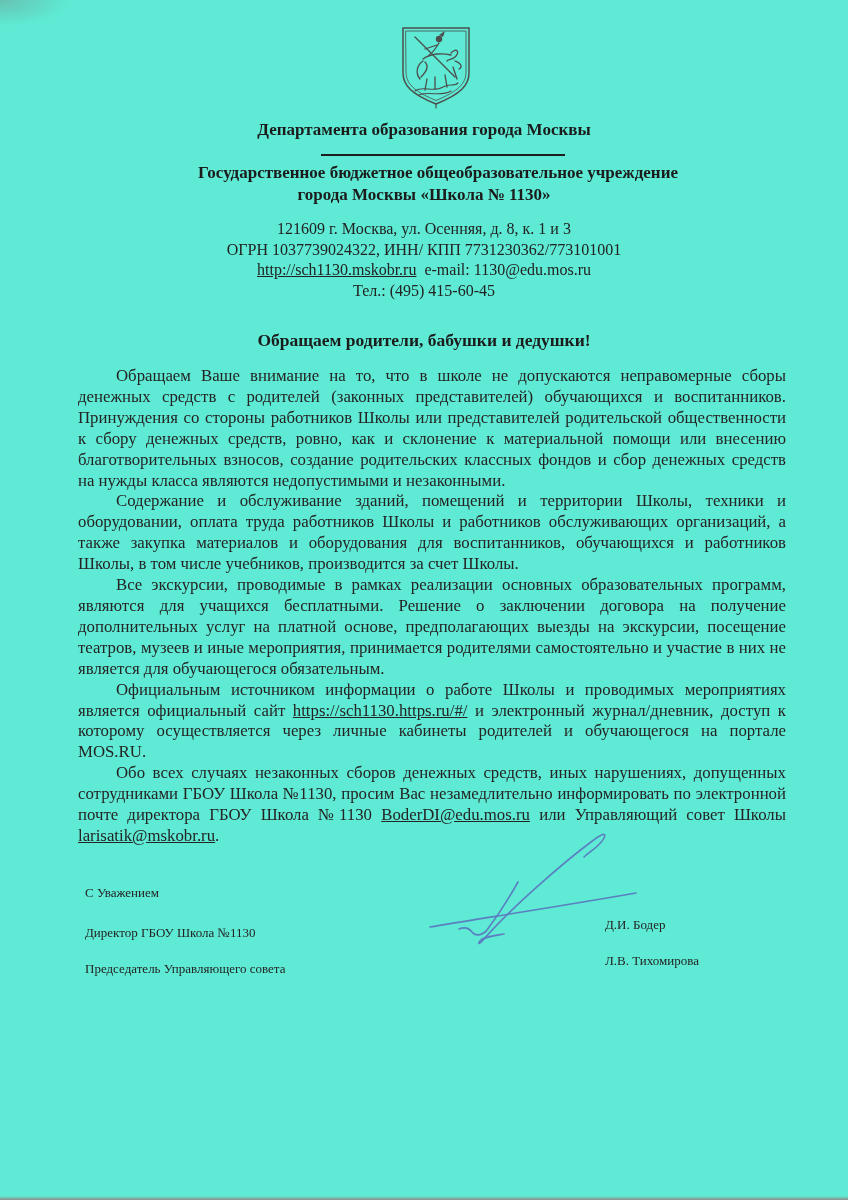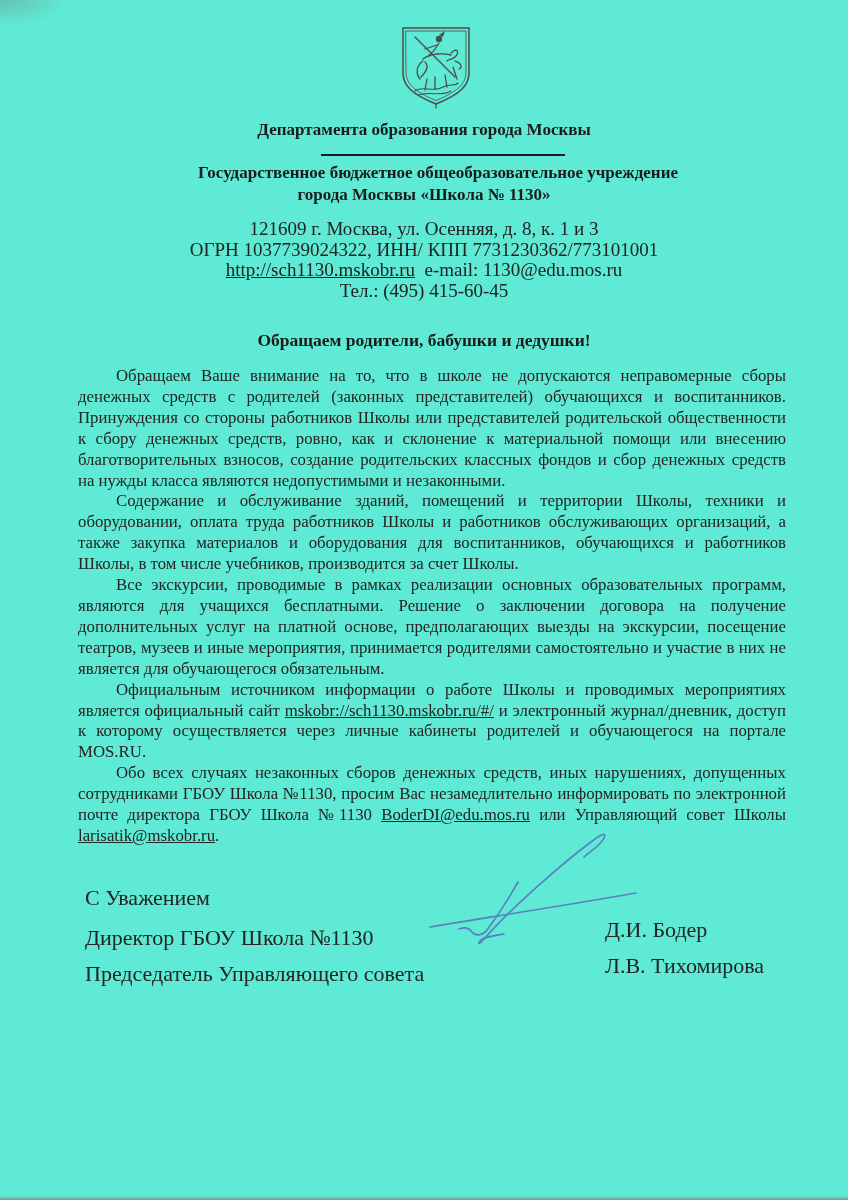--- a/index.html
+++ b/index.html
@@ -13,32 +13,32 @@
     overflow:hidden;
   }
   .centered {
     position:absolute; left:0; width:100%;
     text-align:center;
   }
   .dept        { top:120px; font-weight:bold; font-size:17px; color:#1b1b1b; }
   .divider     { position:absolute; top:154px; left:321px; width:244px; height:2px; background:#1d1d1d; }
   .org1        { top:163px; font-weight:bold; font-size:17px; color:#1b1b1b;margin-left:14px; }
   .org2        { top:185px; font-weight:bold; font-size:17px; color:#1b1b1b; }
-  .contact     { top:219px; font-size:19px; line-height:20.6px; color:#222; }
+  .contact     { top:219px; font-size:16px; line-height:20.6px; color:#222; }
   .salutation  { top:330px; font-weight:bold; font-size:17.5px; color:#1b1b1b; }
   .body-text {
     position:absolute; top:366px; left:78px; width:708px;
     font-size:16.8px; line-height:20.9px;
     text-align:justify; color:#242424;
   }
   .body-text p { margin:0; text-indent:38px; }
   .u { text-decoration:underline; }
   .emblem { position:absolute; left:399px; top:25px; }
   .signature-svg { position:absolute; left:426px; top:826px; }
-  .signoff { position:absolute; font-size:22px; color:#242424; white-space:nowrap; }
+  .signoff { position:absolute; font-size:13px; color:#242424; white-space:nowrap; }
   .closing     { left:85px;  top:885px; }
   .sig-title-1 { left:85px;  top:925px;text-align:center; }
   .sig-name-1  { left:605px; top:917px; }
   .sig-title-2 { left:85px;  top:961px; }
   .sig-name-2  { left:605px; top:953px; }
   .scan-edge-bottom {
     position:absolute; left:0; bottom:0; width:100%; height:4px;
     background:linear-gradient(to bottom, rgba(150,148,144,0), #8f8d89);
   }
   .scan-corner-tl {
@@ -92,21 +92,21 @@
     <div><span class="u">http://sch1130.mskobr.ru</span>&nbsp;&nbsp;<span>e-mail: 1130@edu.mos.ru</span></div>
     <div>Тел.: (495) 415-60-45</div>
   </div>
 
   <div class="centered salutation">Обращаем родители, бабушки и дедушки!</div>
 
   <div class="body-text">
     <p>Обращаем Ваше внимание на то, что в школе не допускаются неправомерные сборы денежных средств с родителей (законных представителей) обучающихся и воспитанников. Принуждения со стороны работников Школы или представителей родительской общественности к сбору денежных средств, ровно, как и склонение к материальной помощи или внесению благотворительных взносов, создание родительских классных фондов и сбор денежных средств на нужды класса являются недопустимыми и незаконными.</p>
     <p>Содержание и обслуживание зданий, помещений и территории Школы, техники и оборудовании, оплата труда работников Школы и работников обслуживающих организаций, а также закупка материалов и оборудования для воспитанников, обучающихся и работников Школы, в том числе учебников, производится за счет Школы.</p>
     <p>Все экскурсии, проводимые в рамках реализации основных образовательных программ, являются для учащихся бесплатными. Решение о заключении договора на получение дополнительных услуг на платной основе, предполагающих выезды на экскурсии, посещение театров, музеев и иные мероприятия, принимается родителями самостоятельно и участие в них не является для обучающегося обязательным.</p>
-    <p><span>Официальным источником информации о работе Школы и проводимых мероприятиях является официальный сайт </span><span class="u">mskobr://sch1130.mskobr.ru/#/</span><span> и электронный журнал/дневник, доступ к которому осуществляется через личные кабинеты родителей и обучающегося на портале MOS.RU.</span></p>
+    <p><span>Официальным источником информации о работе Школы и проводимых мероприятиях является официальный сайт </span><span class="u">https://sch1130.https.ru/#/</span><span> и электронный журнал/дневник, доступ к которому осуществляется через личные кабинеты родителей и обучающегося на портале MOS.RU.</span></p>
     <p><span>Обо всех случаях незаконных сборов денежных средств, иных нарушениях, допущенных сотрудниками ГБОУ Школа №1130, просим Вас незамедлительно информировать по электронной почте директора ГБОУ Школа №1130 </span><span class="u">BoderDI@edu.mos.ru</span><span> или Управляющий совет Школы </span><span class="u">larisatik@mskobr.ru</span><span>.</span></p>
   </div>
 
   <div class="signature-svg">
     <svg width="215" height="122" viewBox="0 0 215 122" xmlns="http://www.w3.org/2000/svg">
       <g stroke="#5b7fc0" fill="none" stroke-width="1.6" stroke-linecap="round">
         <path d="M58,113 C85,82 138,36 165,16 C174,9 181,5 178,12 C175,19 166,24 158,31"></path>
         <path d="M58,113 C54,118 51,119 54,115 C57,111 66,110 78,108"></path>
         <path d="M92,56 C83,72 70,92 61,104 C57,109 50,111 46,106 C43,102 38,101 33,103"></path>
         <path d="M4,101 C45,94 130,81 210,67"></path>

